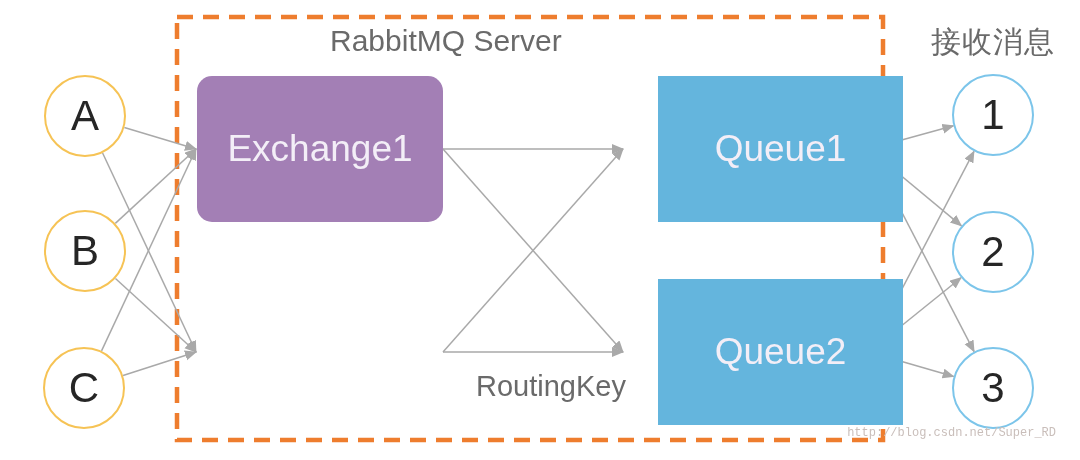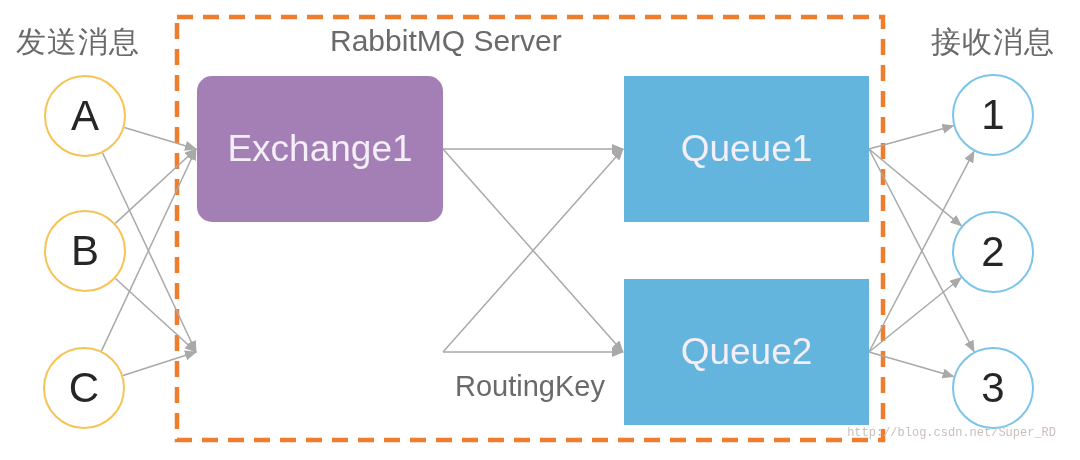--- a/index.html
+++ b/index.html
@@ -8,42 +8,42 @@
     font-family:"Liberation Sans","DejaVu Sans",sans-serif;
   }
   #wires{position:absolute;left:0;top:0;width:1080px;height:460px;}
   .gray-label{
     position:absolute;color:var(--label-text,#6a6a6a);font-size:30px;line-height:1.1;
     letter-spacing:1px;white-space:nowrap;
   }
   .node{position:absolute;display:flex;align-items:center;justify-content:center;box-sizing:border-box;}
   .box{width:246px;height:146px;font-size:37px;color:var(--box-text,#f3eef7);}
   .exchange{background:var(--exchange-fill,#a37fb5);}
-  .queue{background:var(--queue-fill,#64b5dd);width:245px;}
+  .queue{background:var(--queue-fill,#64b5dd);width:245px;margin-left:34px;}
   .circle{
     width:82px;height:82px;border-radius:50%;background:#ffffff;
     font-size:42px;color:var(--node-text,#262626);
   }
   .producer{border:2px solid var(--producer-ring,#f6c355);}
   .consumer{border:2px solid var(--consumer-ring,#7cc5ea);}
   
   #node-E1{left:197px;top:76px;border-radius:15px;}
   #node-E2{left:197px;top:279px;}
   #node-Q1{left:624px;top:76px;}
   #node-Q2{left:624px;top:279px;}
   #node-A{left:44px;top:75px;}
   #node-B{left:44px;top:210px;}
   #node-C{left:43px;top:347px;}
   #node-R1{left:952px;top:74px;}
   #node-R2{left:952px;top:211px;}
   #node-R3{left:952px;top:347px;}
   #server-title{left:330px;top:24px;width:400px;text-align:left;letter-spacing:0;}
   #send-label{left:16px;top:25px;}
   #receive-label{left:931px;top:25px;}
-  #routing-key{left:430px;top:371px;width:200px;text-align:center;font-size:29px;letter-spacing:0;}
+  #routing-key{left:451px;top:371px;width:200px;text-align:center;font-size:29px;letter-spacing:0;}
   #watermark{
     position:absolute;top:426px;right:24px;font-size:12px;letter-spacing:0;
     color:var(--watermark-text,#c9beba);
     font-family:"Liberation Mono","DejaVu Sans Mono",monospace;white-space:nowrap;
   }
 </style>
 </head>
 <body>
 
 <div id="canvas">
@@ -68,21 +68,20 @@
         <line x1="443" y1="352" x2="623" y2="352" stroke-width="1.5" style="stroke:var(--edge-color,#a9a9a9)" marker-end="url(#arrowhead)"></line>
         <line x1="869" y1="149" x2="953.4594374702615" y2="125.84176714525087" stroke-width="1.5" style="stroke:var(--edge-color,#a9a9a9)" marker-end="url(#arrowhead)"></line>
         <line x1="869" y1="149" x2="961.4612714447146" y2="225.8025077323033" stroke-width="1.5" style="stroke:var(--edge-color,#a9a9a9)" marker-end="url(#arrowhead)"></line>
         <line x1="869" y1="149" x2="974.118107350268" y2="351.6066746509199" stroke-width="1.5" style="stroke:var(--edge-color,#a9a9a9)" marker-end="url(#arrowhead)"></line>
         <line x1="869" y1="352" x2="973.9928983261489" y2="151.32808948953806" stroke-width="1.5" style="stroke:var(--edge-color,#a9a9a9)" marker-end="url(#arrowhead)"></line>
         <line x1="869" y1="352" x2="961.0850653815115" y2="277.7378504987811" stroke-width="1.5" style="stroke:var(--edge-color,#a9a9a9)" marker-end="url(#arrowhead)"></line>
         <line x1="869" y1="352" x2="953.6258047031014" y2="376.5687820105778" stroke-width="1.5" style="stroke:var(--edge-color,#a9a9a9)" marker-end="url(#arrowhead)"></line>
       </g>
   </svg>
 
-  <div id="send-label" class="gray-label">发送消息</div>
   <div id="server-title" class="gray-label">RabbitMQ Server</div>
   <div id="receive-label" class="gray-label">接收消息</div>
   <div id="routing-key" class="gray-label">RoutingKey</div>
 
   <div id="node-A" class="node circle producer">
     <span>A</span>
   </div>
   <div id="node-B" class="node circle producer">
     <span>B</span>
   </div>

